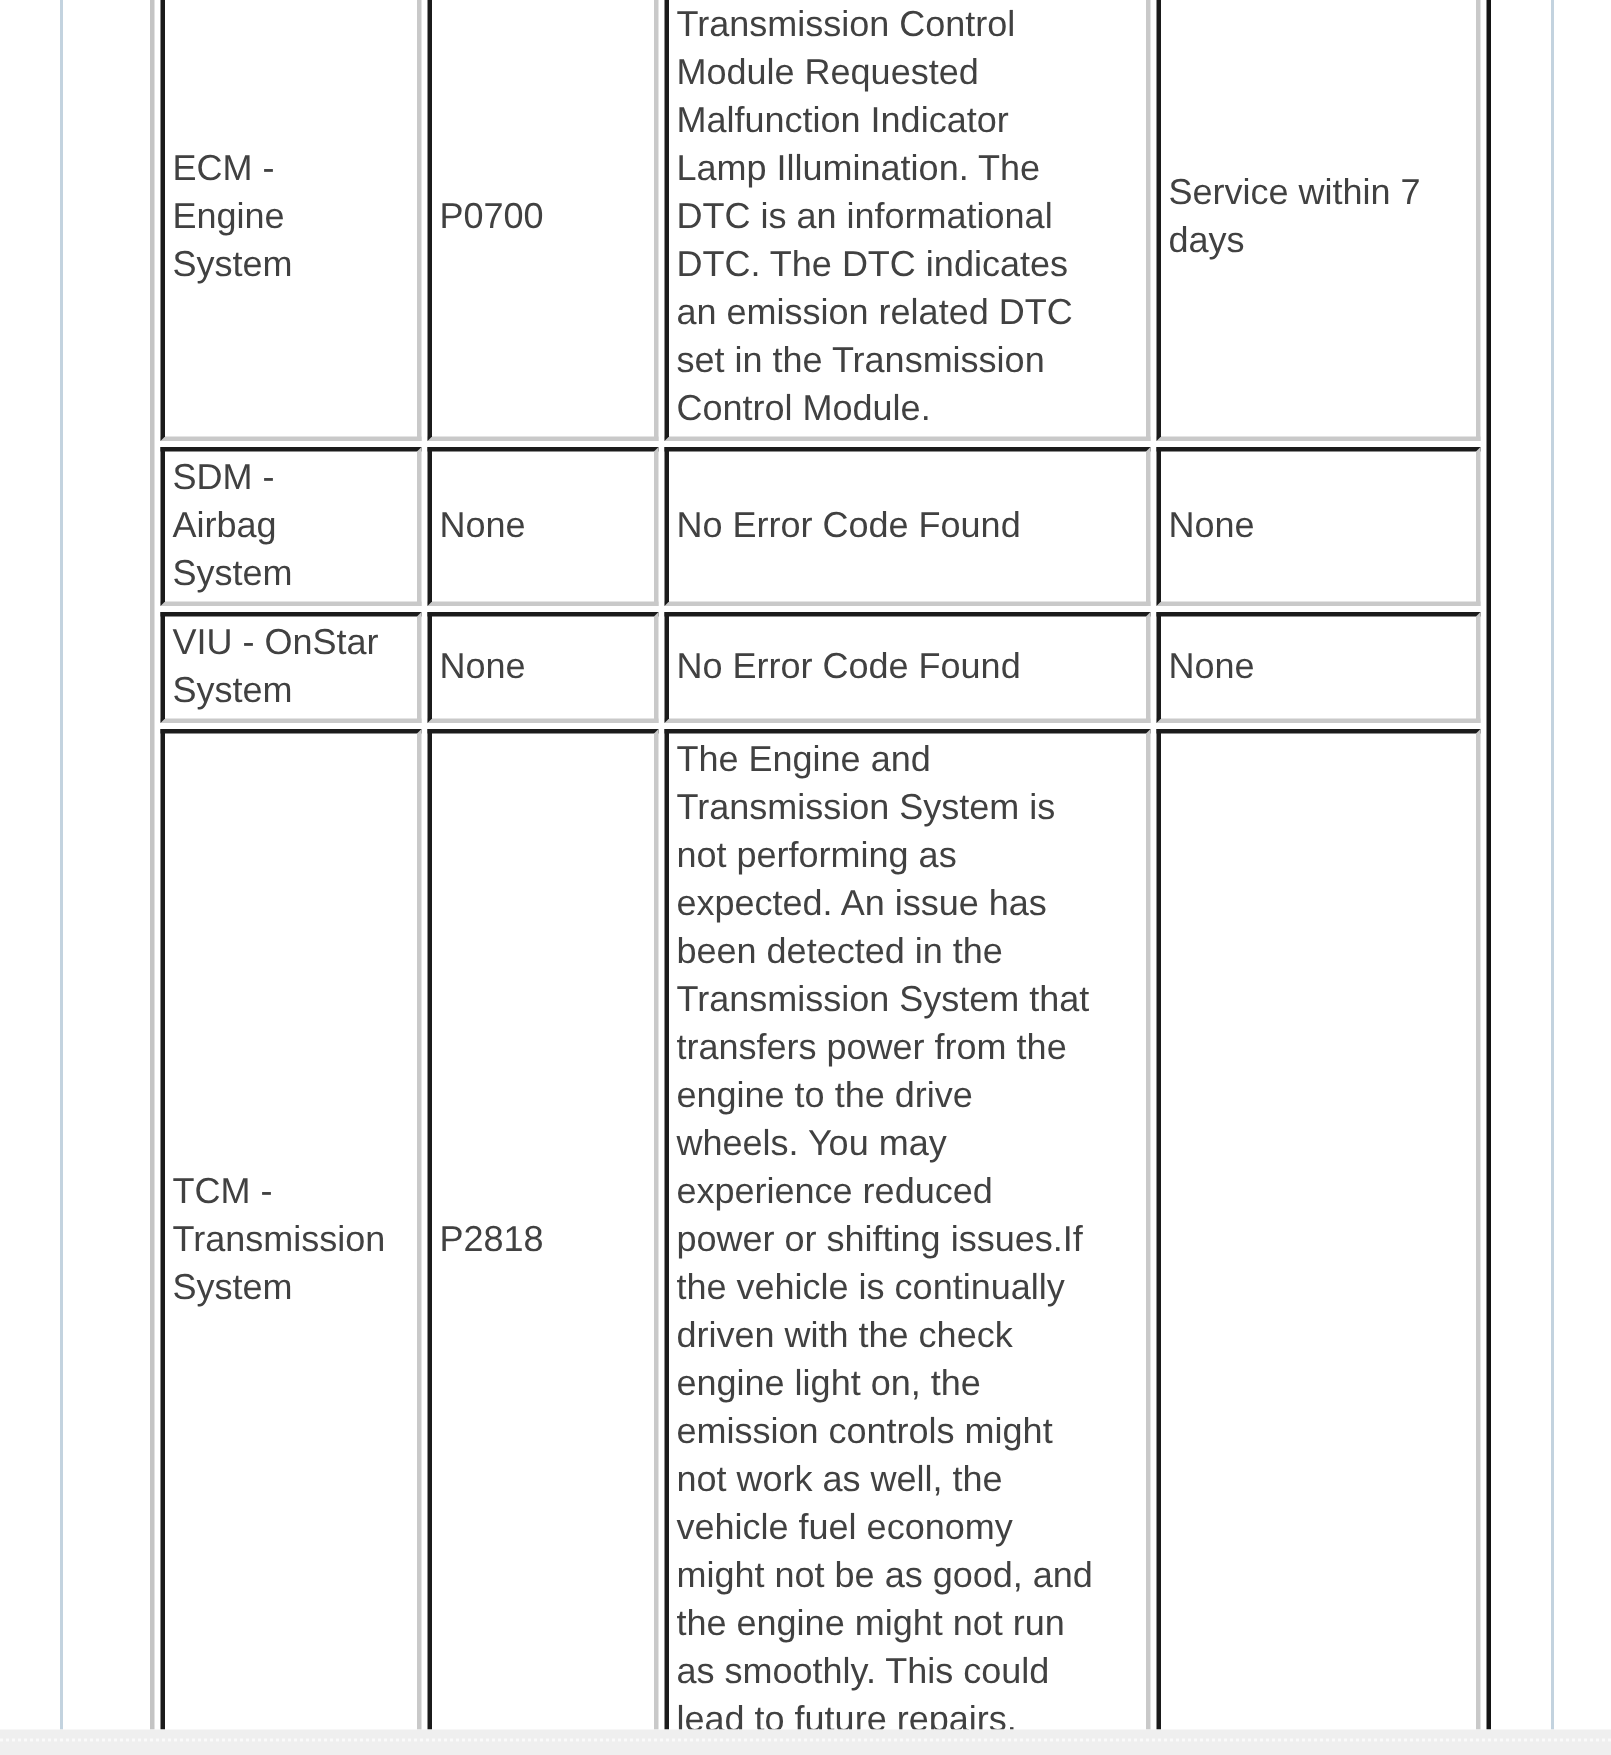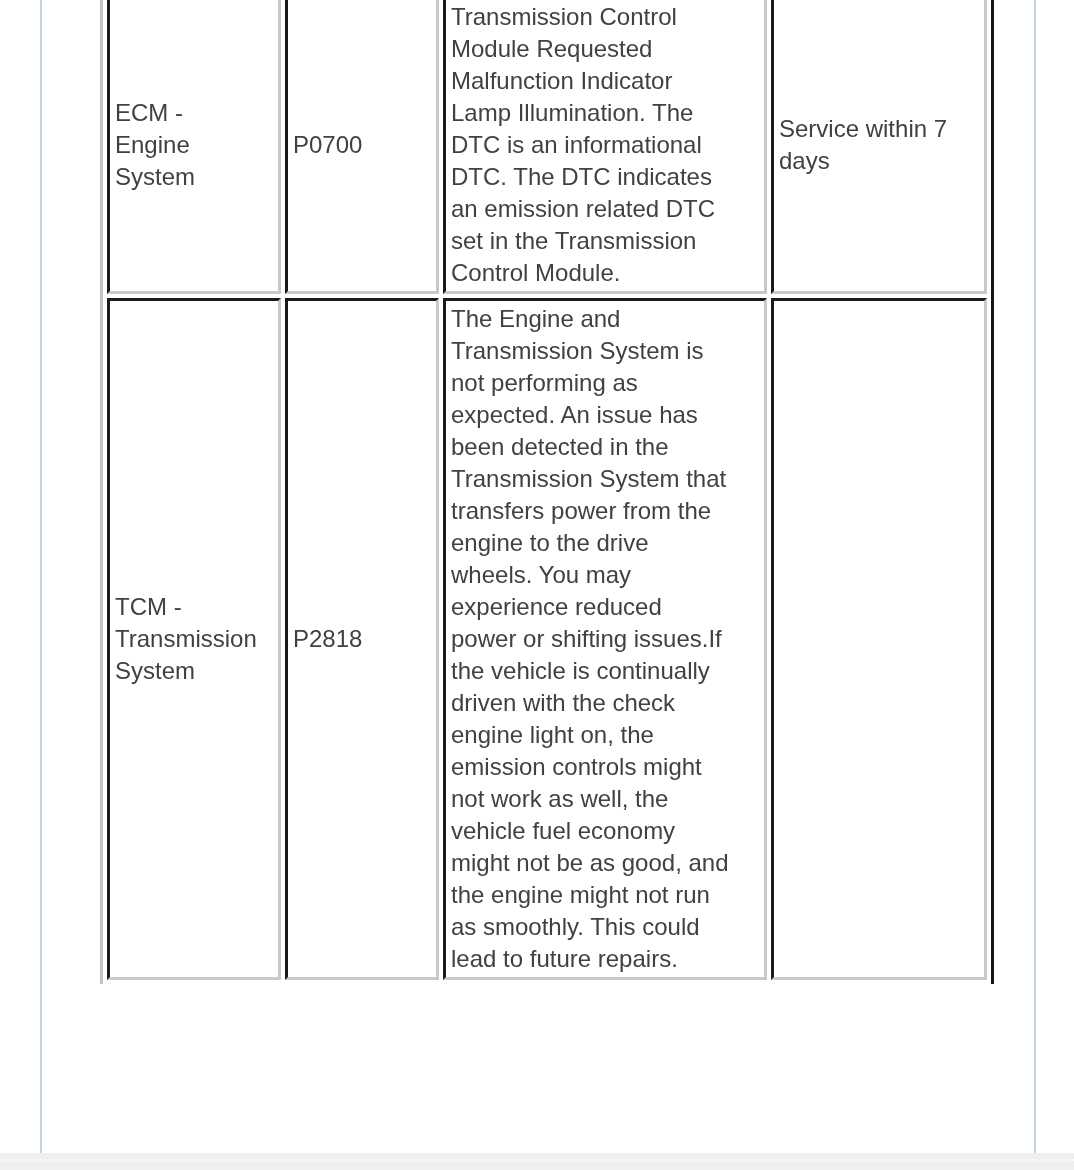--- a/index.html
+++ b/index.html
@@ -89,20 +89,35 @@
 Lamp Illumination. The
 DTC is an informational
 DTC. The DTC indicates
 an emission related DTC
 set in the Transmission
 Control Module.</td>
         <td class="col-action">Service within 7
 days</td>
       </tr>
       <tr>
+        <td class="col-system">SDM -
+Airbag
+System</td>
+        <td class="col-code">None</td>
+        <td class="col-desc">No Error Code Found</td>
+        <td class="col-action">None</td>
+      </tr>
+      <tr>
+        <td class="col-system">VIU - OnStar
+System</td>
+        <td class="col-code">None</td>
+        <td class="col-desc">No Error Code Found</td>
+        <td class="col-action">None</td>
+      </tr>
+      <tr>
         <td class="col-system">TCM -
 Transmission
 System</td>
         <td class="col-code">P2818</td>
         <td class="col-desc">The Engine and
 Transmission System is
 not performing as
 expected. An issue has
 been detected in the
 Transmission System that

